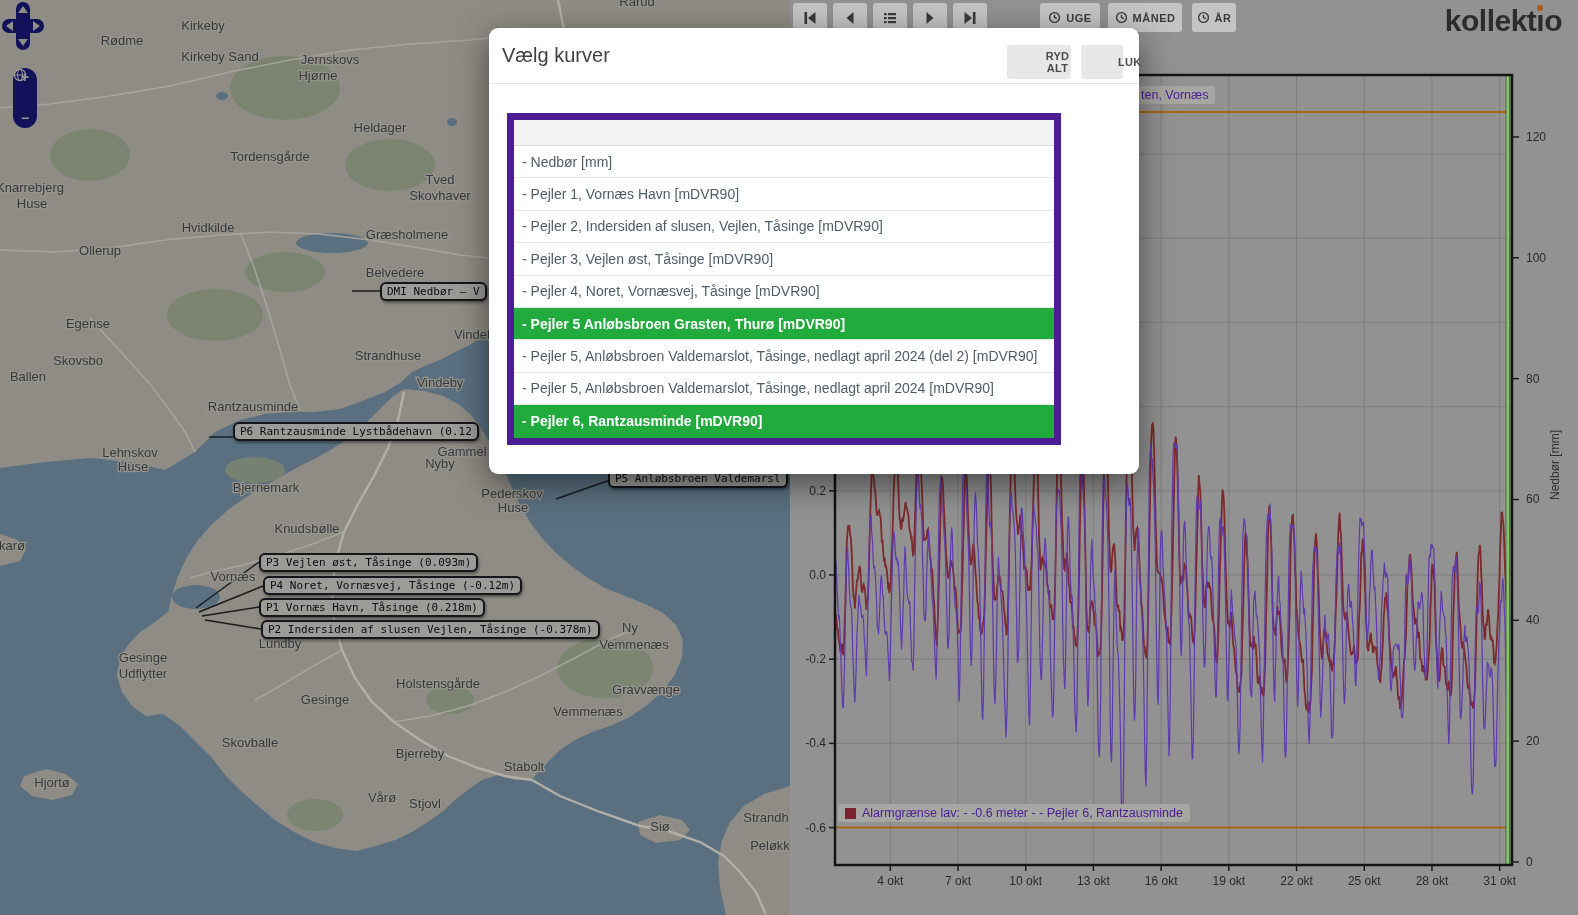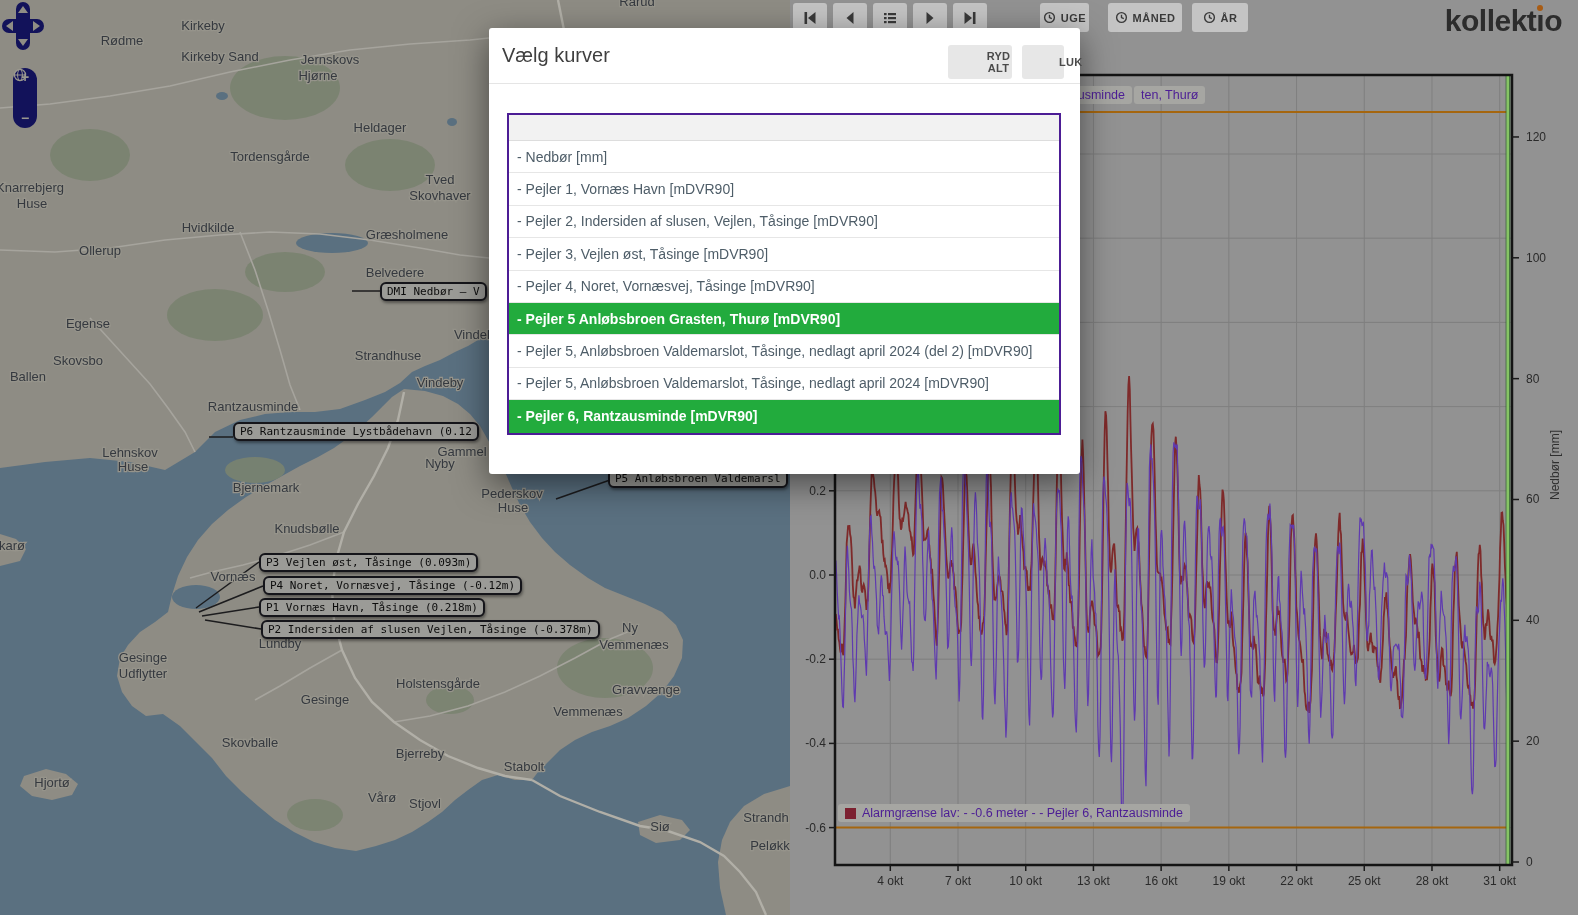--- a/index.html
+++ b/index.html
@@ -32,30 +32,30 @@
     letter-spacing:-0.5px; }
   #logo .idot { position:relative; }
   #logo .idot::after { content:""; position:absolute; left:1px; top:1px; width:6px; height:6px;
     border-radius:50%; background:#a85c14; }
   #chart-svg { position:absolute; left:0; top:0; }
   .chart-legend { position:absolute; background:#a6a6a2; border-radius:3px; color:#4c1d95;
     font-size:12.5px; padding:2px 7px; white-space:nowrap; display:flex; align-items:center; gap:6px; z-index:4; }
   .chart-legend .swatch { width:11px; height:11px; background:#7c2130; display:inline-block; }
 
   
-  #modal { position:absolute; left:489px; top:28px; width:591px; height:446px; background:#ffffff;
-    border-radius:3px; box-shadow:0 10px 34px rgba(0,0,0,.5); z-index:100; }
+  #modal { position:absolute; left:489px; top:28px; width:650px; height:446px; background:#ffffff;
+    border-radius:9px; box-shadow:0 10px 34px rgba(0,0,0,.5); z-index:100; }
   #modal-header { position:relative; height:56px; border-bottom:1px solid #e5e5e5; }
   #modal-title { position:absolute; left:13px; top:16px; font-size:20px; color:#3f3f3f; }
   .mbtn { position:absolute; top:17px; height:34px; background:#e7e7e7; border:none; border-radius:3px;
     font-size:11px; font-weight:bold; letter-spacing:.3px; color:#4a4a4a; cursor:pointer;
     font-family:"Liberation Sans","DejaVu Sans",sans-serif;padding-left:37px; }
   #btn-clear { right:68px; width:64px; }
   #btn-close { right:16px; width:42px; }
-  #curve-list { position:absolute; left:18px; top:85px; width:554px; border:2px solid #4c1d95; }
+  #curve-list { position:absolute; left:18px; top:85px; width:554px; border:7px solid #4c1d95; }
   #curve-list .lhead { height:26px; background:#f2f2f2; border-bottom:1px solid #dddddd; }
   .curve-row { height:32.4px; display:flex; align-items:center; padding-left:8px; font-size:14px;
     color:#4e5d68; border-bottom:1px solid #e6e6e6; cursor:pointer; background:#fff; }
   .curve-row:last-child { border-bottom:none; }
   .curve-row.selected { color:#ffffff; font-weight:bold; }
 
   svg text { font-family:"Liberation Sans","DejaVu Sans",sans-serif; }
   .maplabel { font-size:13px; fill:#35393f; paint-order:stroke; stroke:#96948b; stroke-width:2.5px; }
 </style>
 </head>
@@ -233,35 +233,35 @@
           <svg width="16" height="16" viewBox="0 0 16 16">
             <path d="M4.5,2 L11.5,8 L4.5,14 Z" fill="#3a3a3a"></path>
           </svg>
         </button>
         <button class="tbtn" style="left: 163px; width: 34px;">
           <svg width="16" height="16" viewBox="0 0 16 16">
             <path d="M2.5,2 L10,8 L2.5,14 Z" fill="#3a3a3a"></path>
             <rect x="10.9" y="2" width="2.6" height="12" fill="#3a3a3a"></rect>
           </svg>
         </button>
-        <button class="tbtn" style="left: 250px; width: 49px;">
+        <button class="tbtn" style="left: 250px; width: 60px;">
           <svg width="13" height="13" viewBox="0 0 16 16">
             <circle cx="8" cy="8" r="6" fill="none" stroke="#3a3a3a" stroke-width="1.7"></circle>
             <path d="M8,4.5 L8,8 L10.8,9.5" fill="none" stroke="#3a3a3a" stroke-width="1.7"></path>
           </svg>
           <span>UGE</span>
         </button>
         <button class="tbtn" style="left: 318px; width: 74px;">
           <svg width="13" height="13" viewBox="0 0 16 16">
             <circle cx="8" cy="8" r="6" fill="none" stroke="#3a3a3a" stroke-width="1.7"></circle>
             <path d="M8,4.5 L8,8 L10.8,9.5" fill="none" stroke="#3a3a3a" stroke-width="1.7"></path>
           </svg>
           <span>MÅNED</span>
         </button>
-        <button class="tbtn" style="left: 402px; width: 56px;">
+        <button class="tbtn" style="left: 402px; width: 44px;">
           <svg width="13" height="13" viewBox="0 0 16 16">
             <circle cx="8" cy="8" r="6" fill="none" stroke="#3a3a3a" stroke-width="1.7"></circle>
             <path d="M8,4.5 L8,8 L10.8,9.5" fill="none" stroke="#3a3a3a" stroke-width="1.7"></path>
           </svg>
           <span>ÅR</span>
         </button>
       </div>
     <div id="logo">kollekt<span class="idot">ı</span>o</div>
     <svg id="chart-svg" width="788" height="915">
         <g stroke="#7f7f7f" stroke-width="1">
@@ -345,21 +345,21 @@
           <text x="736" y="382.64" text-anchor="start">80</text>
           <text x="736" y="261.80000000000007" text-anchor="start">100</text>
           <text x="736" y="140.96000000000004" text-anchor="start">120</text>
         </g>
         <text x="769" y="465" text-anchor="middle" fill="#2f2f2f" font-size="12px" transform="rotate(-90,769,465)">Nedbør [mm]</text>
       </svg>
     <div class="chart-legend" id="legend-top-a" style="left: 238px; top: 86px; width: 104px; justify-content: flex-end;">
       <span>usminde</span>
     </div>
     <div class="chart-legend" id="legend-top-b" style="left:344px; top:86px;">
-      <span>ten, Thurø</span>
+      <span>ten, Vornæs</span>
     </div>
     <div class="chart-legend" id="legend-bottom" style="left:48px; top:804px;">
       <span class="swatch"></span>
       <span>Alarmgrænse lav: - -0.6 meter - - Pejler 6, Rantzausminde</span>
     </div>
   </div>
 
   <div id="modal">
     <div id="modal-header">
       <div id="modal-title">Vælg kurver</div>

